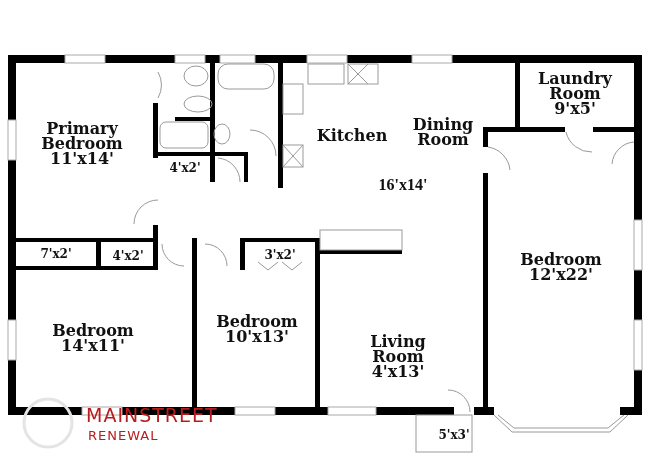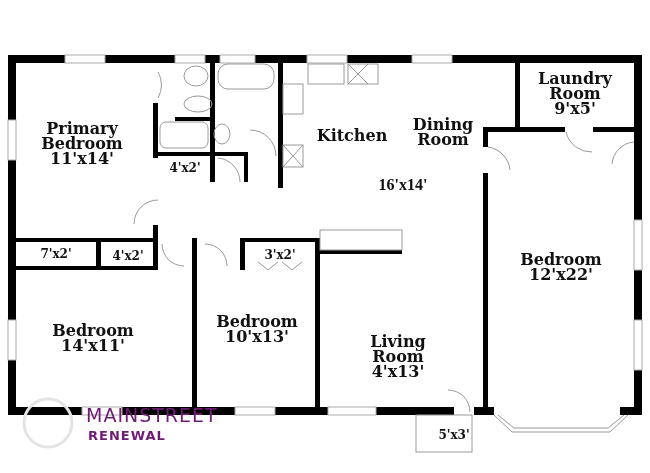--- a/index.html
+++ b/index.html
@@ -1,20 +1,20 @@
 <!DOCTYPE html>
 <html><head>
 <meta charset="utf-8">
 <style>
   html, body { margin:0; padding:0; background:#ffffff; }
   body { width:650px; height:473px; position:relative; overflow:hidden; font-family:"DejaVu Serif", serif; }
   #plan { position:absolute; left:0; top:0; width:650px; height:473px; }
   .label { position:absolute; text-align:center; font-family:"DejaVu Serif", serif; font-weight:bold; font-size:16px; line-height:15px; color:#111; white-space:nowrap; transform:translateX(-50%); }
   .small { font-size:12px;text-align:right; }
-  .wm { position:absolute; font-family:"DejaVu Sans", sans-serif; color:#701a75; letter-spacing:1px; }
+  .wm { position:absolute; font-family:"DejaVu Sans", sans-serif; color:#b91c1c; letter-spacing:1px; }
 </style>
 </head>
 <body>
 
 <svg id="plan" viewBox="0 0 650 473" xmlns="http://www.w3.org/2000/svg">
 
   <g fill="#000">
 
     <rect x="8" y="55" width="634" height="8"></rect>
 
@@ -160,13 +160,13 @@
   <div>4'x13'</div>
 </div>
 
 <div class="label small" style="left:185px; top:161px;">4'x2'</div>
 <div class="label small" style="left:56px; top:247px;">7'x2'</div>
 <div class="label small" style="left:128px; top:249px;">4'x2'</div>
 <div class="label small" style="left:280px; top:248px;">3'x2'</div>
 <div class="label small" style="left:454px; top:428px;">5'x3'</div>
 
 <div class="wm" style="left:86px; top:404px; font-size:19px;">MAINSTREET</div>
-<div class="wm" style="left:88px; top:428px; font-size:13px;font-weight:bold;">RENEWAL</div>
+<div class="wm" style="left:88px; top:428px; font-size:13px;">RENEWAL</div>
 
 </body></html>

